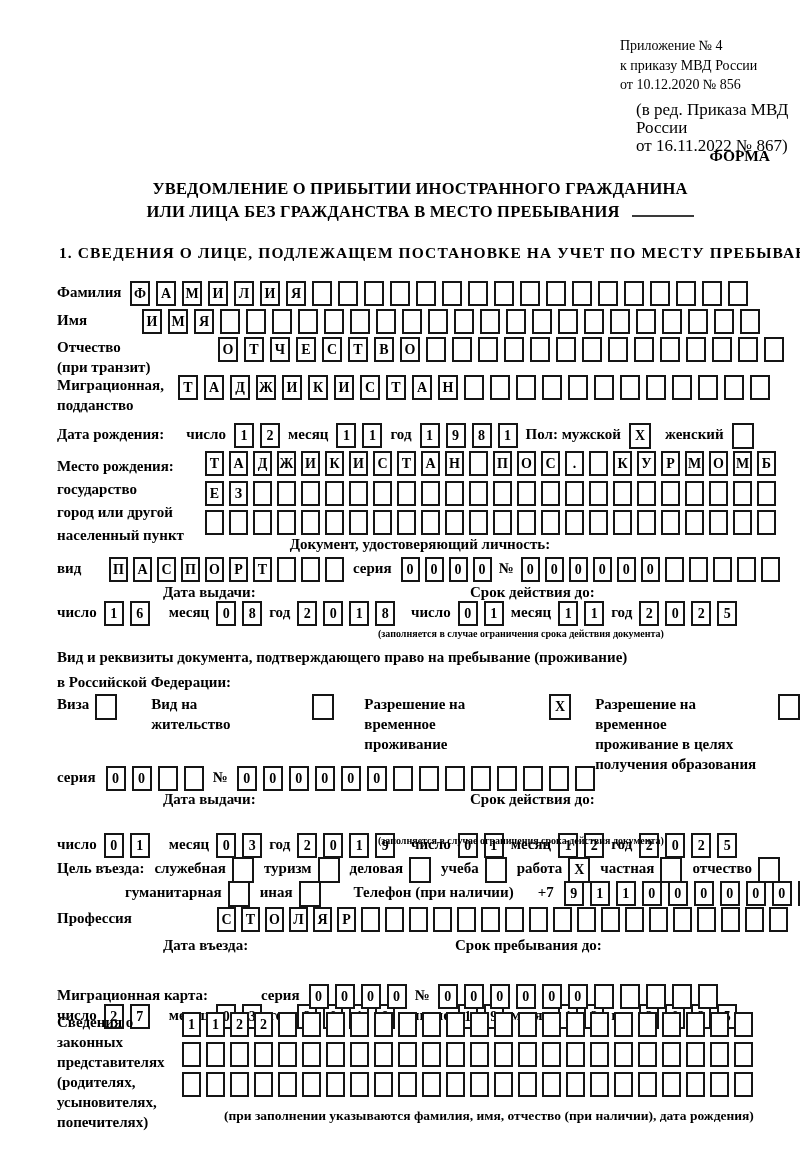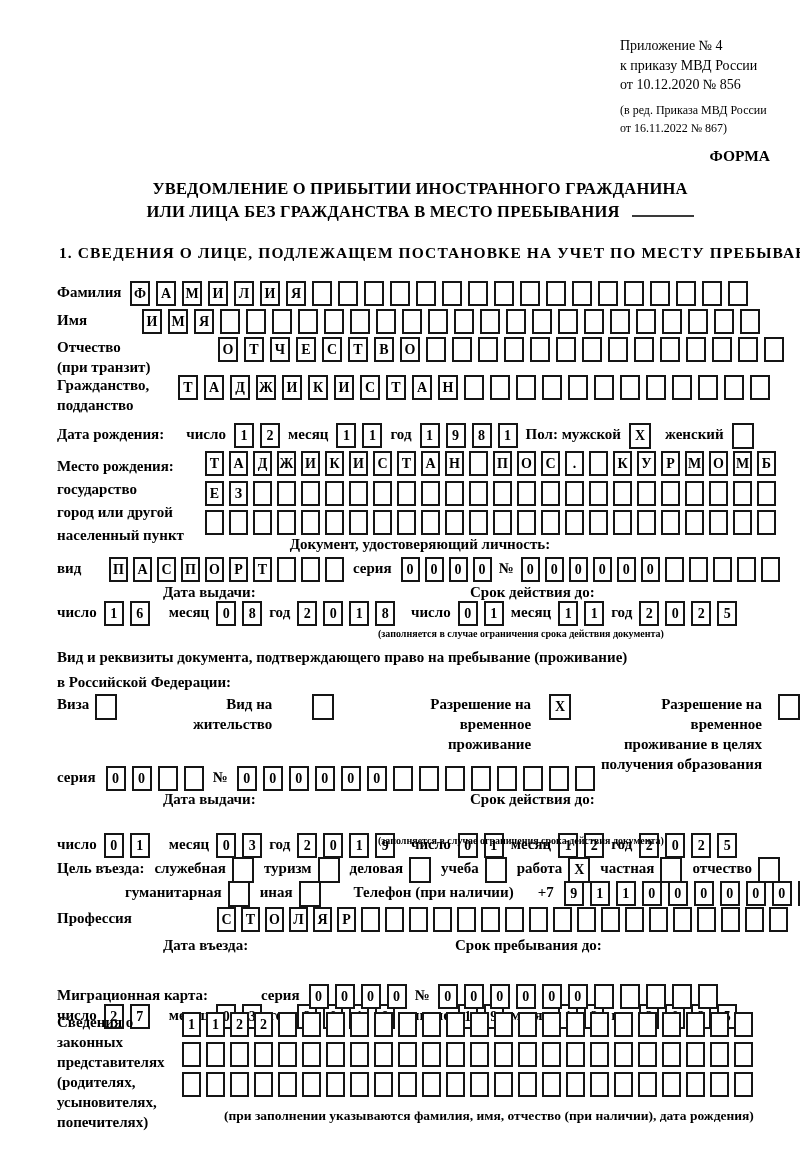--- a/index.html
+++ b/index.html
@@ -15,31 +15,31 @@
   .cellrow { display:flex; gap:6px; flex:none; }
   .cellrow.tight { gap:5px; }
   .cell {
     width:20px; height:25px; border:2px solid #151515; flex:none; background:#fff;
     display:flex; align-items:center; justify-content:center;
     font-size:14px; font-weight:bold;
   }
   .tight .cell { width:19px; }
   .cb .cell { width:22px; height:26px; }
   .hdr { line-height:19.5px; font-size:14px; font-weight:normal; }
-  .hdr-sub { line-height:18px; font-size:12px; font-weight:normal; margin-top:6px; }
+  .hdr-sub { line-height:18px; font-size:17px; font-weight:normal; margin-top:6px;margin-left:16px; }
   .title { width:760px; left:40px; text-align:center; font-size:16.5px; font-weight:bold; letter-spacing:0.2px; }
   .blank-line { display:inline-block; width:62px; border-bottom:2.5px solid #3a3a3a; height:12px; margin-left:12px; }
   .sec-h { font-size:15.5px; font-weight:bold; letter-spacing:1.1px; white-space:nowrap; }
   .center-h { left:0; width:800px; text-align:center; font-weight:bold; }
   .dgroup { display:flex; align-items:flex-start; gap:7px; }
   .dgroup-right { position:absolute; left:354px; top:0; }
   .note { font-size:10px; white-space:nowrap; }
   .lblcol { line-height:20px; white-space:nowrap; }
   .opt { display:flex; align-items:flex-start; gap:6px; }
-  .optlbl { text-align:right; line-height:20px; }
+  .optlbl { text-align:left; line-height:20px; }
   .rowrel { position:relative; width:723px; }
 </style>
 </head>
 <body>
 
 <div class="abs hdr" style="top:36px; left:620px; width:178px;">
   <div>Приложение № 4</div>
   <div>к приказу МВД России</div>
   <div>от 10.12.2020 № 856</div>
   <div class="hdr-sub">
@@ -142,21 +142,21 @@
       <div class="cell"></div>
       <div class="cell"></div>
       <div class="cell"></div>
       <div class="cell"></div>
       <div class="cell"></div>
     </div>
 </div>
 
 <div class="row" style="top:375px;">
   <div class="lblcol" style="width:121px;">
-    <div>Гражданство,</div>
+    <div>Миграционная,</div>
     <div>подданство</div>
   </div>
   <div class="cellrow">
       <div class="cell">Т</div>
       <div class="cell">А</div>
       <div class="cell">Д</div>
       <div class="cell">Ж</div>
       <div class="cell">И</div>
       <div class="cell">К</div>
       <div class="cell">И</div>

